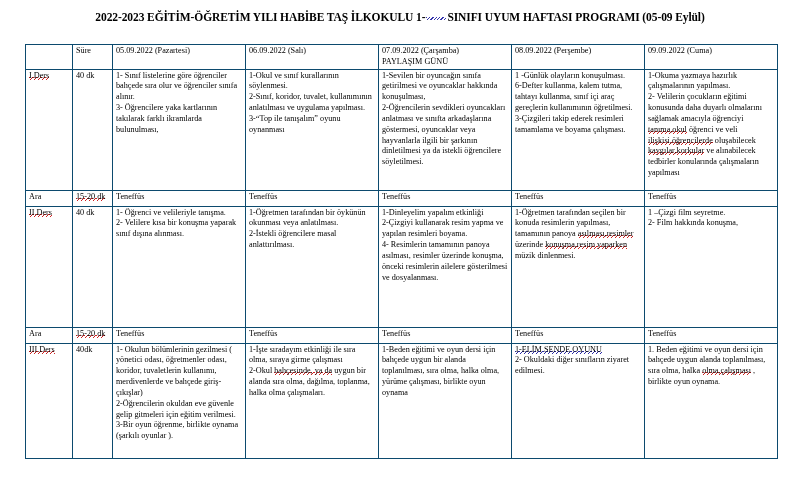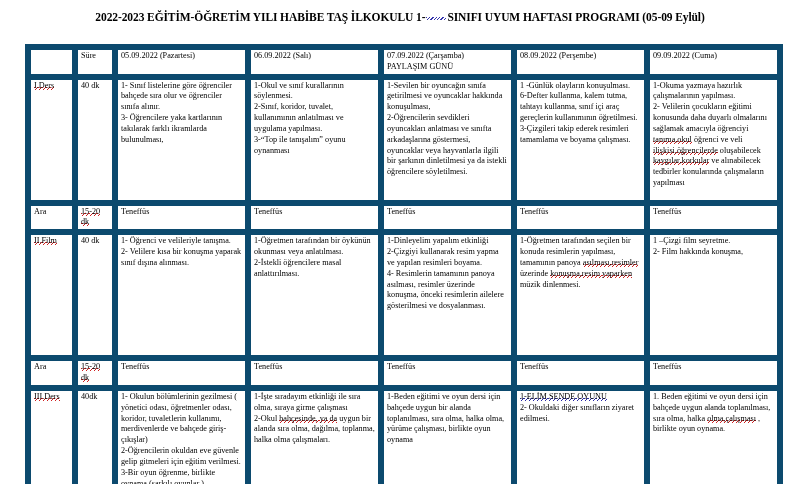--- a/index.html
+++ b/index.html
@@ -56,21 +56,21 @@
     position: absolute;
     left: 25px;
     top: 44px;
     width: 752px;
     border-collapse: collapse;
     table-layout: fixed;
     font-size: 8.2px;
     line-height: 1.32;
   }
   table.schedule td, table.schedule th {
-    border: 6px solid #0c4a6e;
+    border: 1px solid #0c4a6e;
     padding: 1px 3px;
     vertical-align: top;
     font-weight: normal;
     text-align: left;
   }
   .col-ders  { width: 47px; }
   .col-sure  { width: 40px; }
   .col-day   { width: 133px; }
   th.hdr {
     text-align: center;
@@ -229,21 +229,21 @@
         </td>
         <td class="break-cell">Teneffüs</td>
         <td class="break-cell">Teneffüs</td>
         <td class="break-cell">Teneffüs</td>
         <td class="break-cell">Teneffüs</td>
         <td class="break-cell">Teneffüs</td>
       </tr>
 
       <tr class="row2">
         <td class="label-cell">
-          <span class="sp">II.Film</span>
+          <span class="sp">II.Ders</span>
         </td>
         <td class="sure-cell">
           <span>40   dk</span>
         </td>
         <td class="content-cell">
           <div class="lines">
             <p>1- Öğrenci ve velileriyle tanışma.</p>
             <p>2- Velilere kısa bir konuşma yaparak sınıf dışına alınması.</p>
           </div>
         </td>

